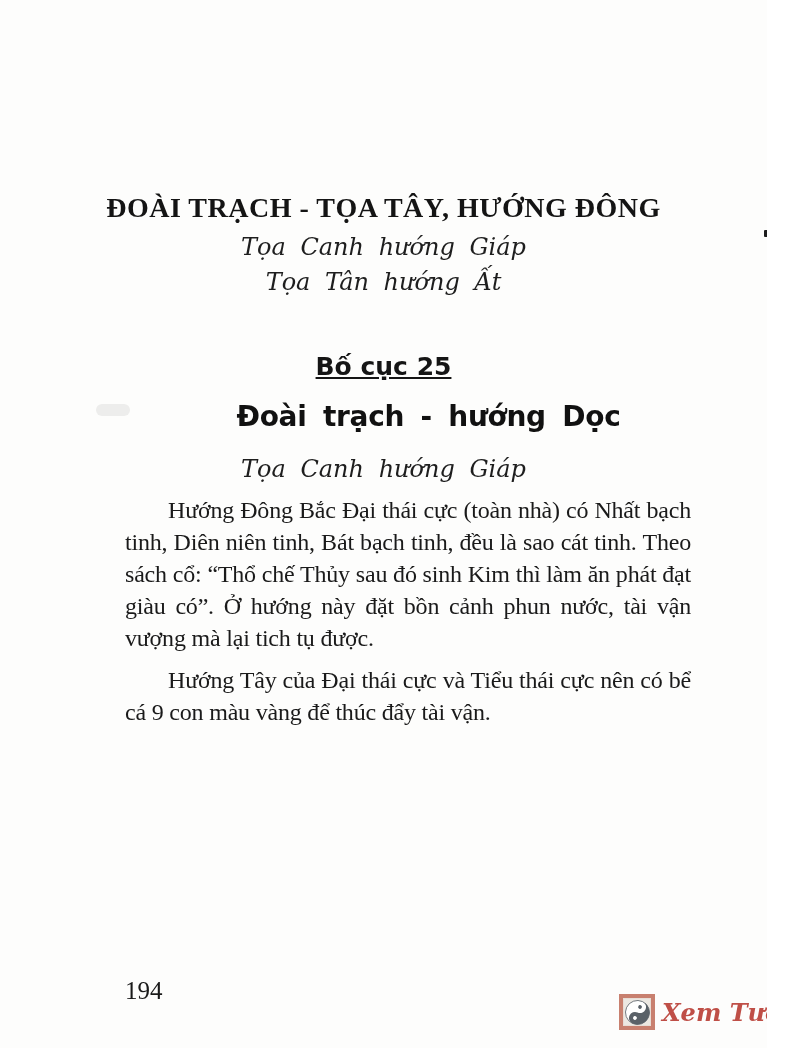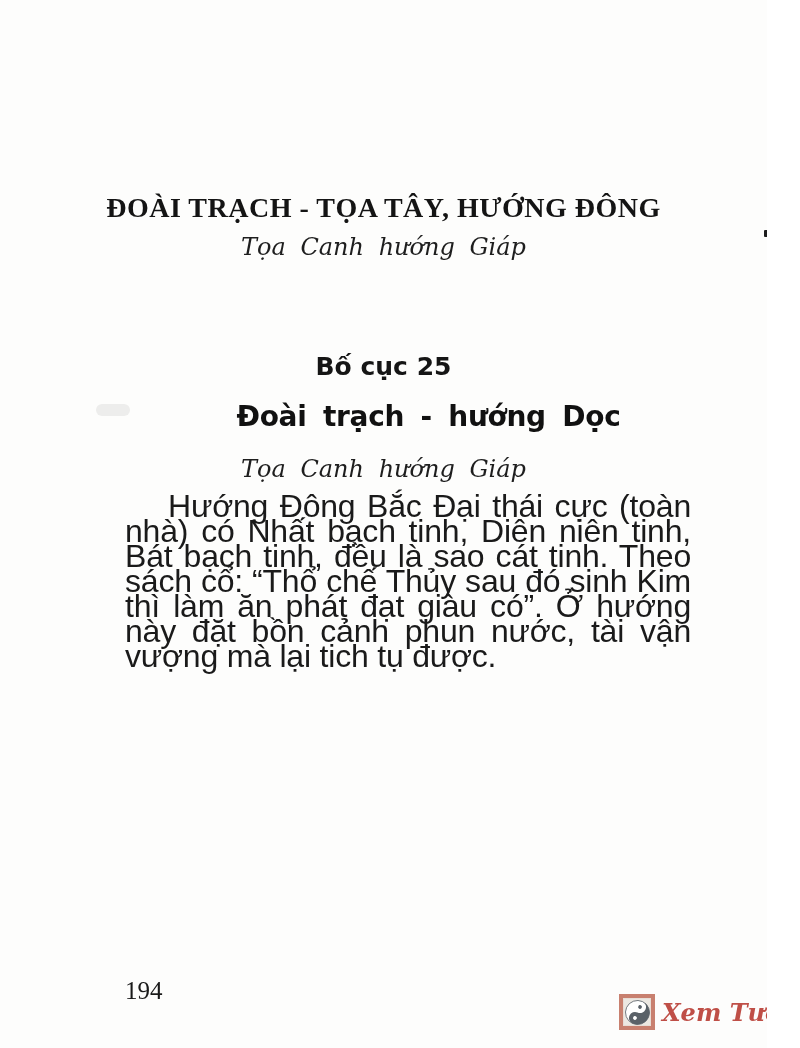--- a/index.html
+++ b/index.html
@@ -37,20 +37,21 @@
   }
 
   .section-label {
     position: absolute;
     top: 352px; left: 0; width: 100%;
     text-align: center;
     font-family: "DejaVu Sans", sans-serif;
     font-weight: bold;
     font-size: 25px;
     color: #151515;
+    text-decoration: underline;
   }
 
   .section-heading {
     position: absolute;
     top: 400px; left: 0; width: 100%;
     text-align: center;
     font-family: "DejaVu Sans", sans-serif;
     font-weight: bold;
     font-size: 28px;
     letter-spacing: -0.3px;
@@ -65,25 +66,26 @@
     font-family: "DejaVu Serif", serif;
     font-style: italic;
     font-size: 24px;
     word-spacing: 7px;
     color: #1e1e1e;
   }
 
   .bodytext {
     position: absolute;
     left: 125px; top: 494px; width: 566px;
-    font-size: 32px;
-    line-height: 25px;
+    font-size: 24px;
+    line-height: 32px;
     text-align: justify;
     color: #1a1a1a;
     letter-spacing: -0.2px;
+    font-family: Liberation Serif, serif;
   }
   .bodytext p { margin: 0 0 10px 0; text-indent: 43px; }
 
   .page-number {
     position: absolute;
     left: 125px; top: 955px;
     font-family: "Liberation Serif", serif;
     font-size: 25px;
     color: #1a1a1a;
     margin-top: 22px;
@@ -133,30 +135,32 @@
 </style>
 </head>
 <body>
 
 <div class="page">
 
   <h1 class="chapter-title">ĐOÀI TRẠCH - TỌA TÂY, HƯỚNG ĐÔNG</h1>
 
   <div class="mottos">
     <div>Tọa Canh hướng Giáp</div>
+    <div>Tọa Tân hướng Ất</div>
   </div>
 
   <div class="section-label">Bố cục 25</div>
 
   <h2 class="section-heading" style="margin:0;padding-left:45px;">Đoài trạch - hướng Dọc</h2>
 
   <div class="section-motto">Tọa Canh hướng Giáp</div>
 
   <div class="bodytext">
     <p>Hướng Đông Bắc Đại thái cực (toàn nhà) có Nhất bạch tinh, Diên niên tinh, Bát bạch tinh, đều là sao cát tinh. Theo sách cổ: “Thổ chế Thủy sau đó sinh Kim thì làm ăn phát đạt giàu có”. Ở hướng này đặt bồn cảnh phun nước, tài vận vượng mà lại tich tụ được.</p>
+    <p>Hướng Tây của Đại thái cực và Tiểu thái cực nên có bể cá 9 con màu vàng để thúc đẩy tài vận.</p>
   </div>
 
   <div class="page-number">194</div>
 
   <div class="watermark">
     <span class="wm-frame">
       <svg viewBox="0 0 100 100" width="25" height="25" aria-hidden="true">
         <g transform="rotate(25 50 50)">
           <circle cx="50" cy="50" r="48" fill="#ffffff" stroke="#5a6168" stroke-width="3"></circle>
           <path d="M50,2 A48,48 0 0,1 50,98 A24,24 0 0,1 50,50 A24,24 0 0,0 50,2 Z" fill="#5a6168"></path>

